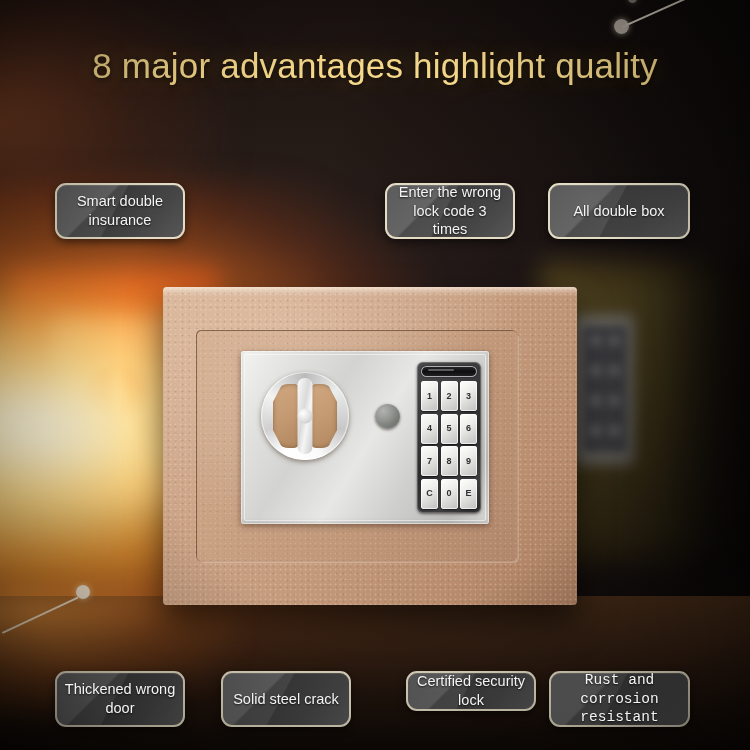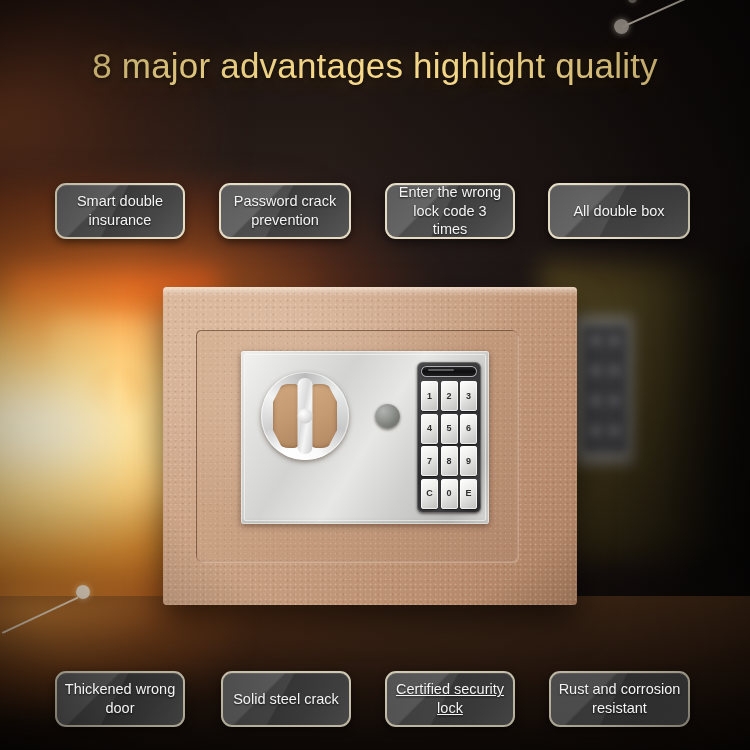--- a/index.html
+++ b/index.html
@@ -211,40 +211,37 @@
   <div class="connector" style="left:0px;top:580px;width:180px;height:80px;">
     <div class="conn-line" style="left:2px;top:52px;width:84px;transform:rotate(-25deg);"></div>
     <div class="conn-dot" style="left:76px;top:5px;width:14px;height:14px;"></div>
   </div>
 
   <div class="title">8 major advantages highlight quality</div>
 
   <div class="badge" style="left:55px;top:183px;width:130px;height:56px;">
     <span>Smart double insurance</span>
   </div>
-  <div class="badge" style="left:219px;top:183px;width:132px;height:56px;">
-    <span>Password crack prevention</span>
-  </div>
   <div class="badge" style="left:385px;top:183px;width:130px;height:56px;">
     <span>Enter the wrong lock code 3 times</span>
   </div>
   <div class="badge" style="left:548px;top:183px;width:142px;height:56px;">
     <span>All double box</span>
   </div>
 
   <div class="badge" style="left:55px;top:671px;width:130px;height:56px;">
     <span>Thickened wrong door</span>
   </div>
   <div class="badge" style="left:221px;top:671px;width:130px;height:56px;">
     <span>Solid steel crack</span>
   </div>
-  <div class="badge" style="left:385px;top:671px;width:130px;height:56px;text-decoration:underline;">
+  <div class="badge" style="left:406px;top:671px;width:130px;height:40px;">
     <span>Certified security lock</span>
   </div>
-  <div class="badge" style="left:549px;top:671px;width:141px;height:56px;">
+  <div class="badge" style="left:549px;top:671px;width:141px;height:56px;font-family:Liberation Mono, monospace;">
     <span>Rust and corrosion resistant</span>
   </div>
 
   <div id="safe">
     <div class="safe-topedge"></div>
 
     <div class="door">
 
       <div class="faceplate">
 

